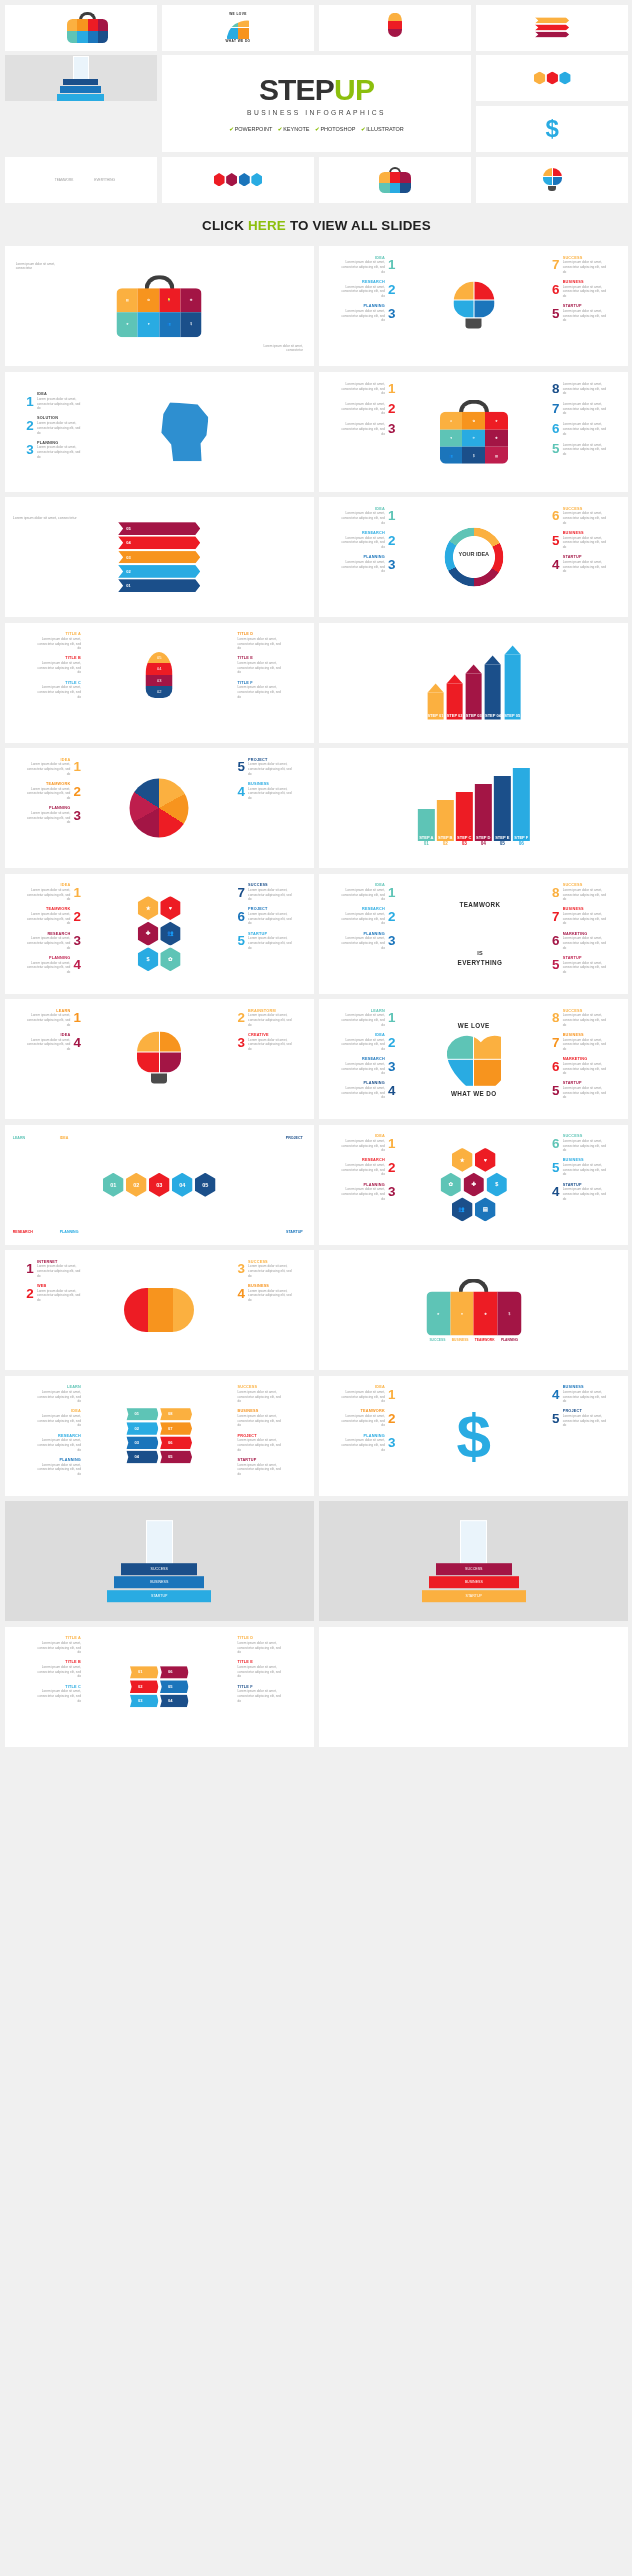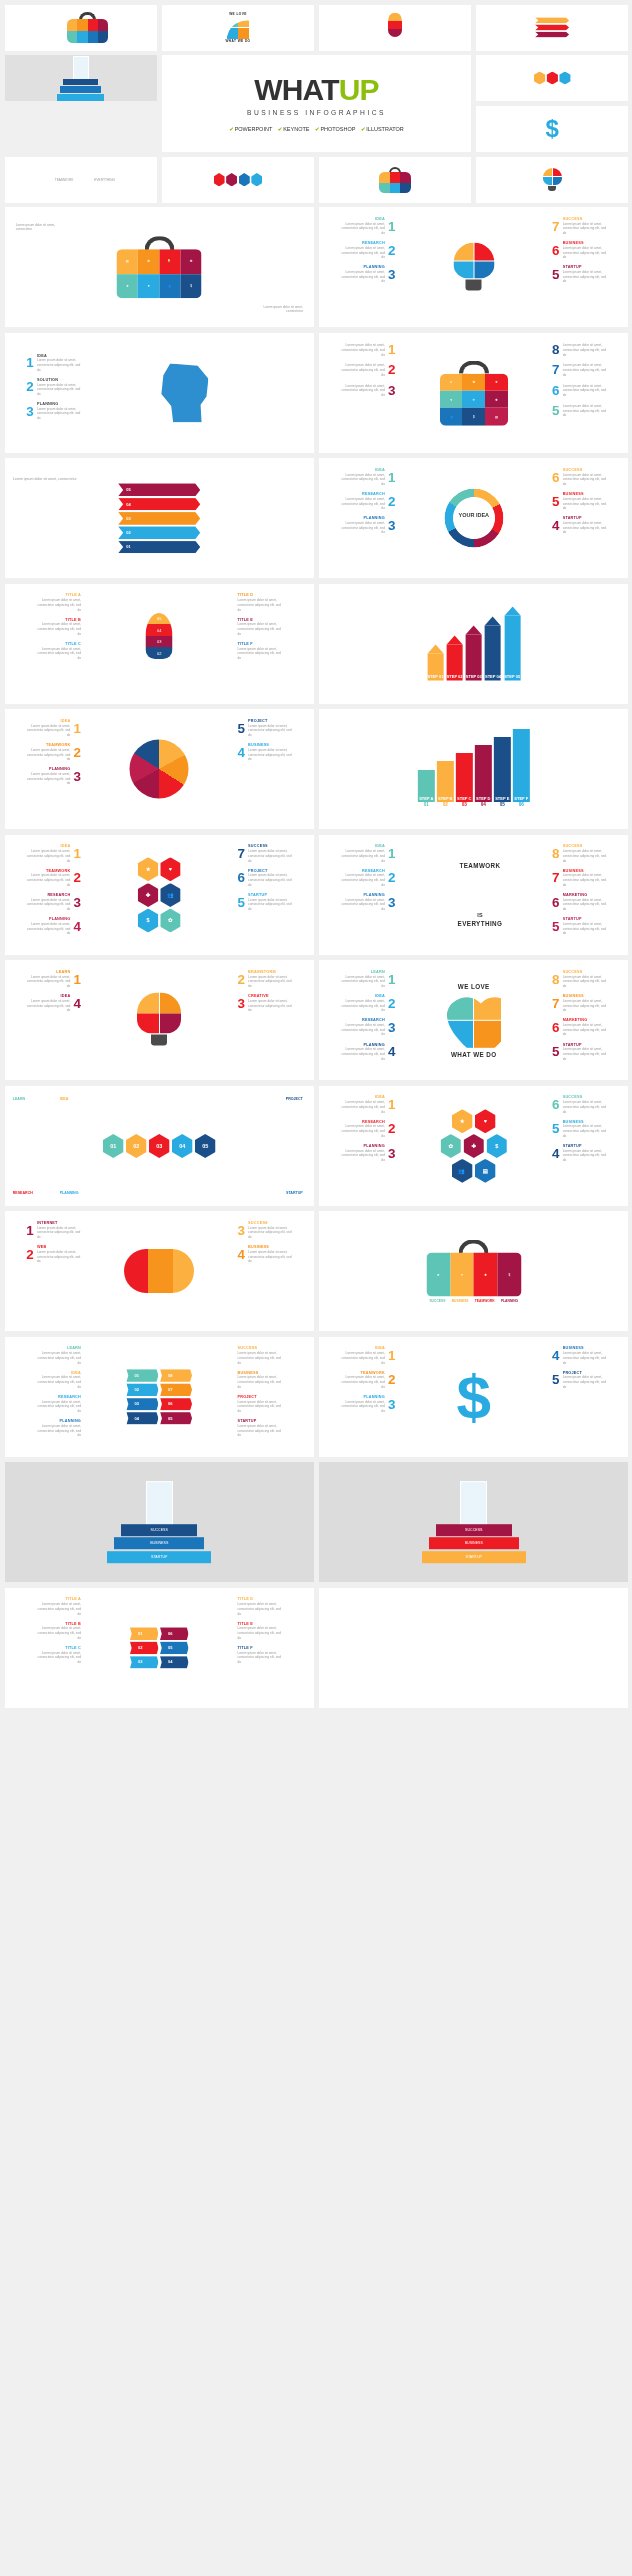--- a/index.html
+++ b/index.html
@@ -164,21 +164,21 @@
         <div class="stairs" style="margin-top:-1.6px">
           <div class="stair" style="background:#1b4f8a;width:35px;height:6.3px"></div>
           <div class="stair" style="background:#1b75bb;width:41px;height:6.3px"></div>
           <div class="stair" style="background:#29abe2;width:47px;height:6.3px"></div>
         </div>
       </div>
     </div>
 
     <div class="hero">
       <div class="hero-title">
-        <span>WHAT</span><span class="up">UP</span>
+        <span>STEP</span><span class="up">UP</span>
       </div>
       <div class="hero-sub">BUSINESS INFOGRAPHICS</div>
       <div class="hero-feats">
         <span><span class="chk">✔</span><span>POWERPOINT</span></span>
         <span><span class="chk">✔</span><span>KEYNOTE</span></span>
         <span><span class="chk">✔</span><span>PHOTOSHOP</span></span>
         <span><span class="chk">✔</span><span>ILLUSTRATOR</span></span>
       </div>
     </div>
 
@@ -231,20 +231,23 @@
           <div style="background:#fbb040"></div>
             <div style="background:#ed1c24"></div>
           <div style="background:#29abe2"></div>
             <div style="background:#1b75bb"></div>
         </div>
         <div class="bulb-base" style="width:8px;height:4.7px"></div>
       </div>
     </div>
   </div>
 
+  <div class="cta">
+    <span>CLICK </span><span class="hl">HERE</span><span> TO VIEW ALL SLIDES</span>
+  </div>
 
   <div class="cards">
 
     <div class="card">
       <div class="center">
         <div class="handle"></div>
         <div class="briefcase">
           <div style="background:#fbb040">
               <span>▤</span>
             </div>

